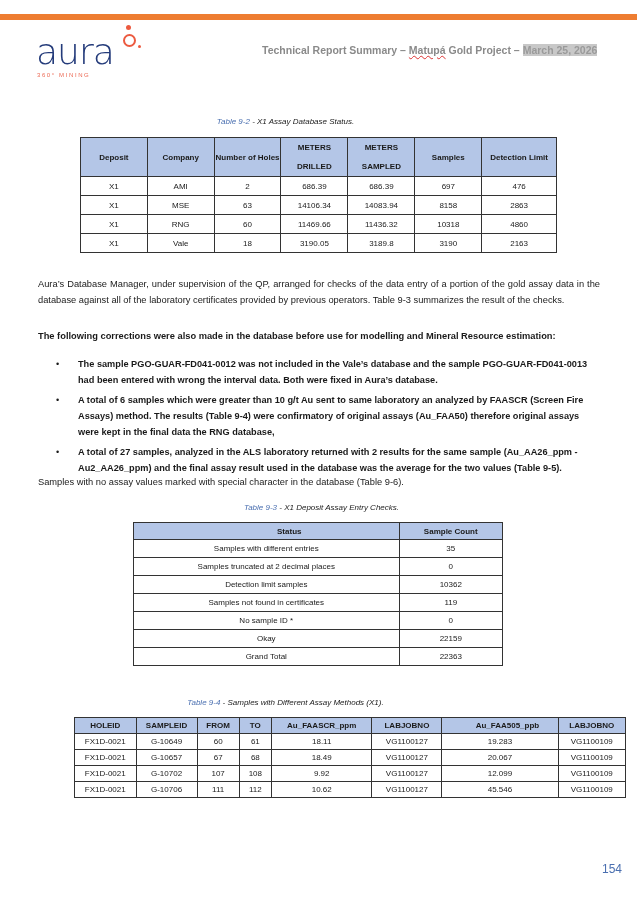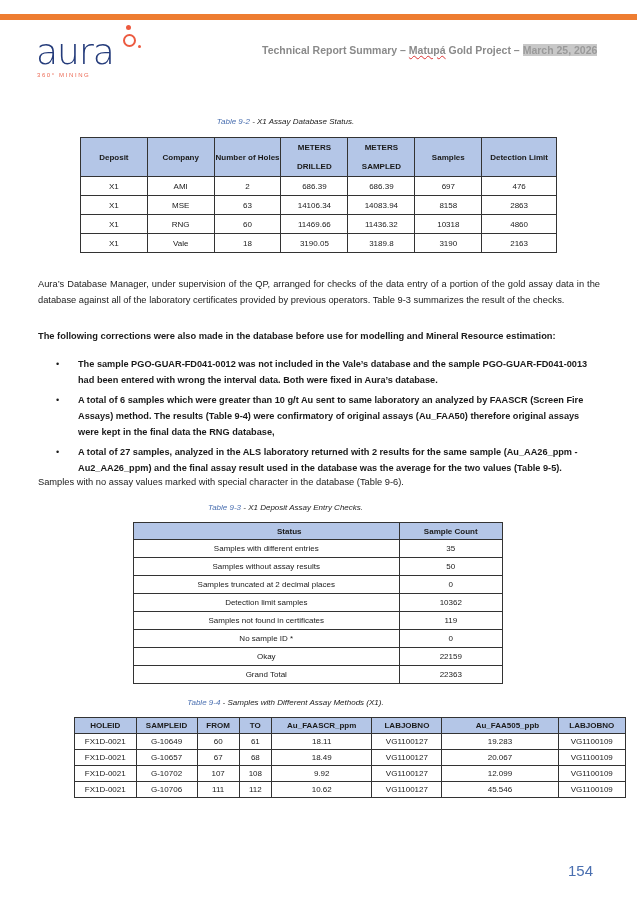--- a/index.html
+++ b/index.html
@@ -26,21 +26,21 @@
   #t93 { left: 133px; top: 522px; width: 370px; }
   #t93 th { height: 16px; }
   #t93 td { height: 17px; }
   #t94 { left: 42px; top: 717px; width: 552px; margin-left: 32px; }
   #t94 th { height: 15px; }
   #t94 td { height: 15px; }
   .para { position: absolute; left: 38px; width: 562px; font-size: 9.3px; line-height: 16px; text-align: justify; }
   ul.bullets { position: absolute; left: 38px; top: 356px; width: 562px; margin: 0; padding: 0; list-style: none; }
   ul.bullets li { position: relative; padding-left: 40px; font-size: 9.2px; line-height: 16px; font-weight: bold; margin-bottom: 4px; }
   ul.bullets li .dot { position: absolute; left: 18px; top: 0; font-weight: normal; }
-  .page-num { position: absolute; left: 568px; top: 862px; font-size: 15px; color: #4a6fb0; }
+  .page-num { position: absolute; left: 602px; top: 862px; font-size: 12px; color: #4a6fb0; }
 </style>
 </head>
 <body>
 
 <div class="topbar"></div>
 
 <div class="logo">
   <div class="logo-dot1"></div>
   <div class="logo-ring"></div>
   <div class="logo-dot2"></div>
@@ -111,38 +111,34 @@
 <div class="para" style="top:328px;font-weight:bold;">The following corrections were also made in the database before use for modelling and Mineral Resource estimation:</div>
 
 <ul class="bullets">
   <li><span class="dot">•</span><span>The sample PGO-GUAR-FD041-0012 was not included in the Vale’s database and the sample PGO-GUAR-FD041-0013 had been entered with wrong the interval data. Both were fixed in Aura’s database.</span></li>
   <li><span class="dot">•</span><span>A total of 6 samples which were greater than 10 g/t Au sent to same laboratory an analyzed by FAASCR (Screen Fire Assays) method. The results (Table 9-4) were confirmatory of original assays (Au_FAA50) therefore original assays were kept in the final data the RNG database,</span></li>
   <li><span class="dot">•</span><span>A total of 27 samples, analyzed in the ALS laboratory returned with 2 results for the same sample (Au_AA26_ppm - Au2_AA26_ppm) and the final assay result used in the database was the average for the two values (Table 9-5).</span></li>
 </ul>
 
 <div class="para" style="top:474px;">Samples with no assay values marked with special character in the database (Table 9-6).</div>
 
-<div class="caption" style="top:503px;">
+<div class="caption" style="top:503px;padding-left:36px;">
   <span class="num">Table 9-3</span><span> - X1 Deposit Assay Entry Checks.</span>
 </div>
 <table id="t93">
   <thead>
       <tr id="t93-head">
         <th style="width: 254px; padding-left: 46px;">Status</th>
         <th style="width: 116px;">Sample Count</th>
       </tr>
     </thead>
   <tbody id="t93-body">
       <tr>
         <td>Samples with different entries</td>
         <td>35</td>
-      </tr>
-      <tr>
-        <td>Samples without assay results</td>
-        <td>50</td>
       </tr>
       <tr>
         <td>Samples truncated at 2 decimal places</td>
         <td>0</td>
       </tr>
       <tr>
         <td>Detection limit samples</td>
         <td>10362</td>
       </tr>
       <tr>

